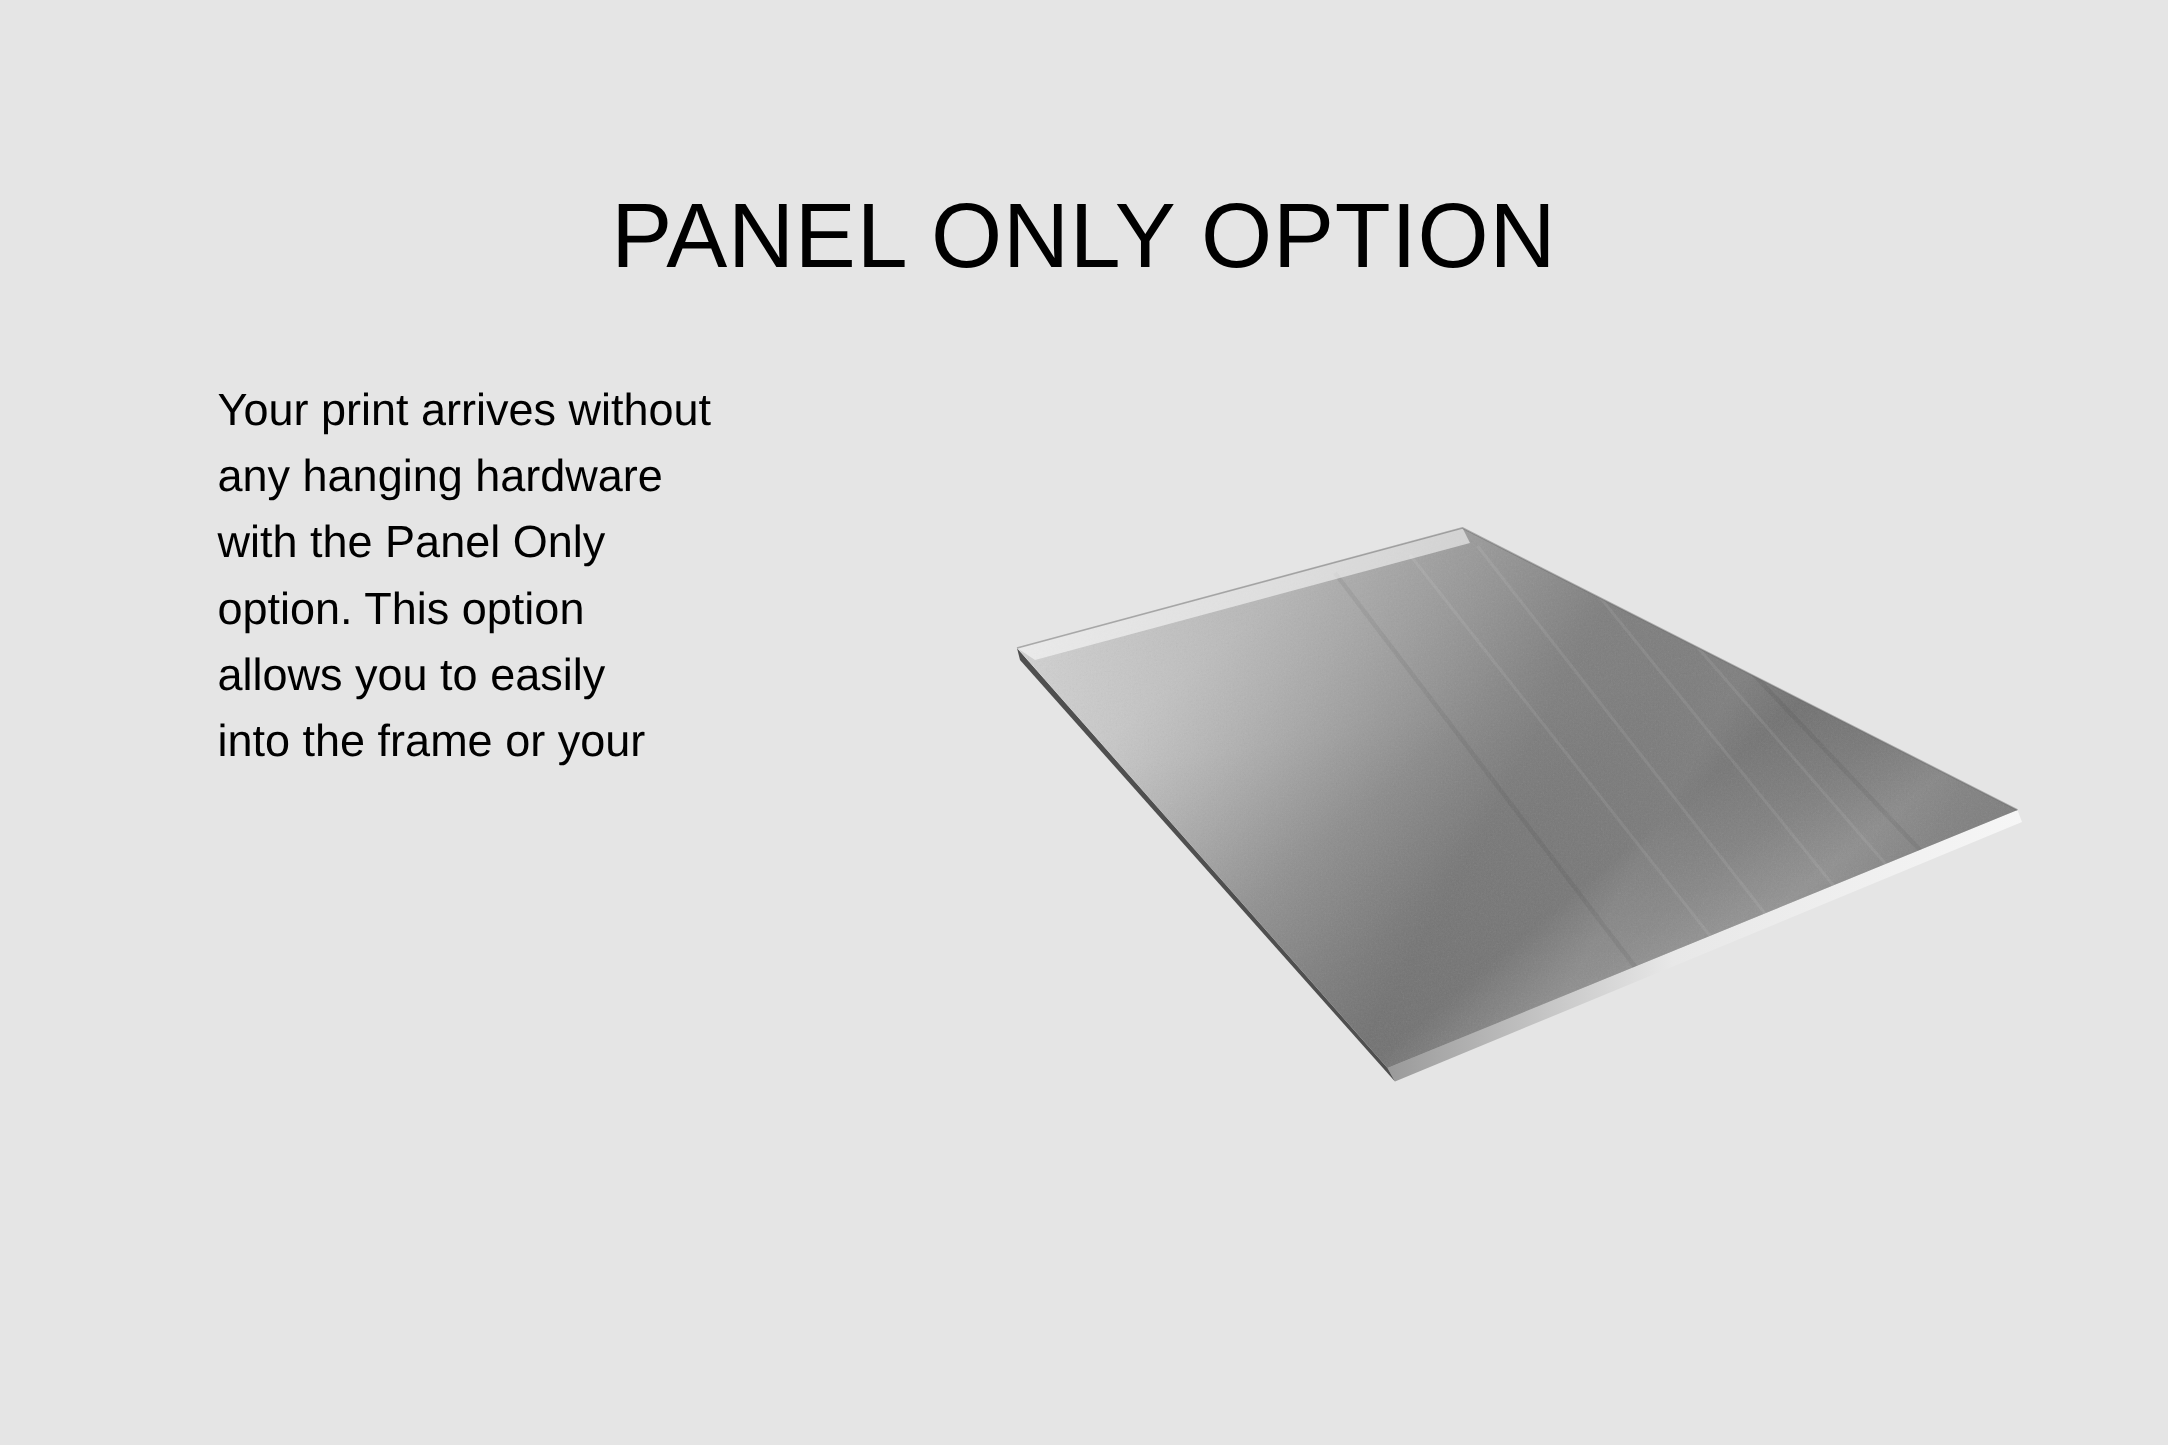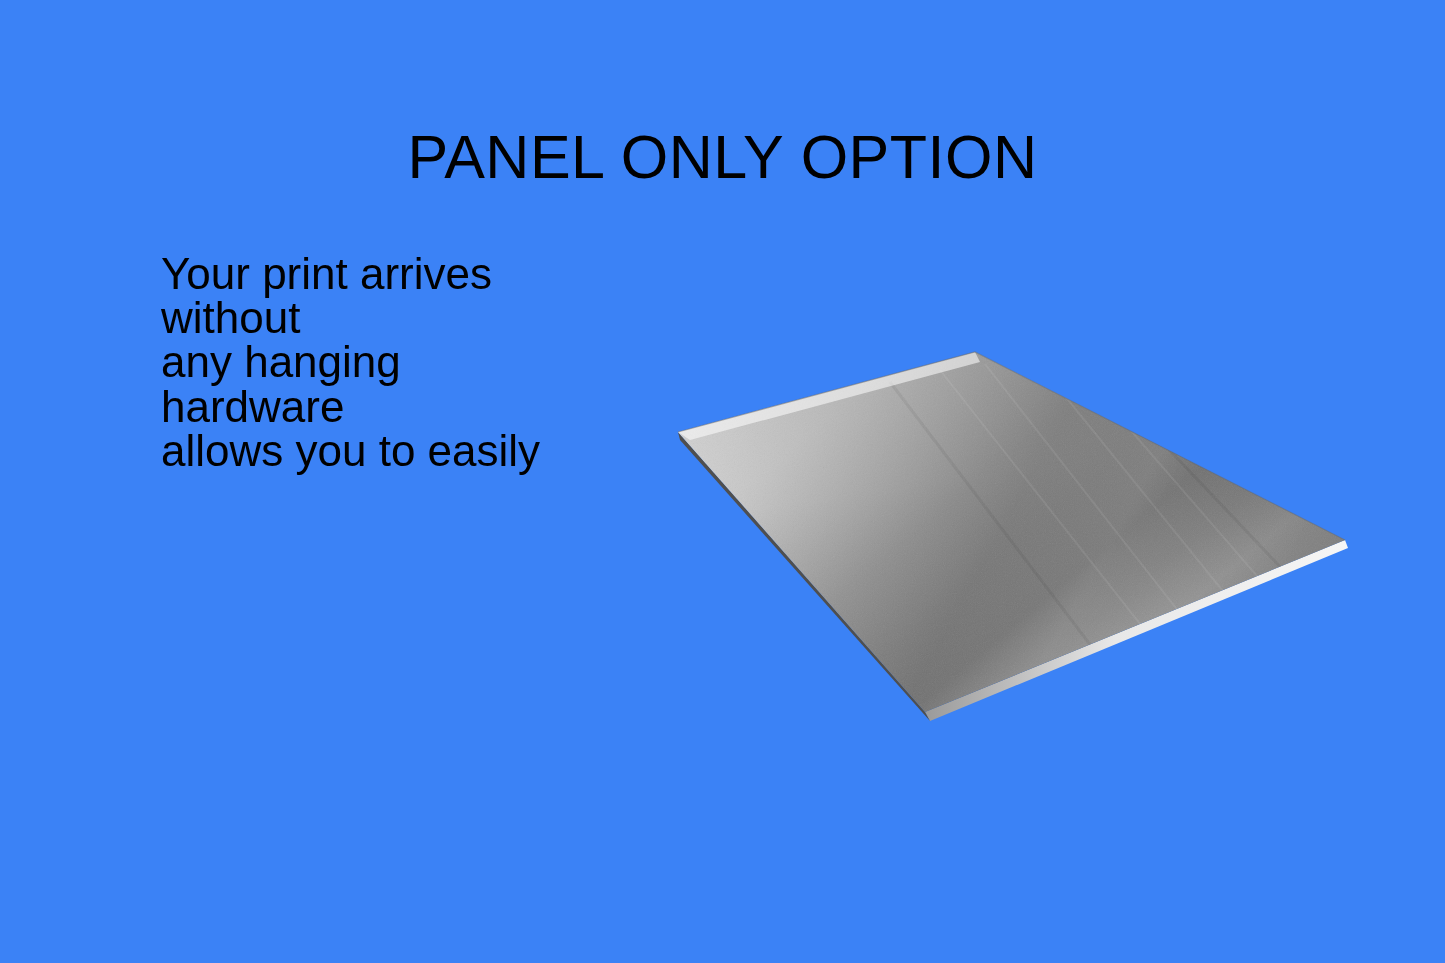--- a/index.html
+++ b/index.html
@@ -10,21 +10,21 @@
   }
   body {
     font-family: "Liberation Sans", sans-serif;
     -webkit-font-smoothing: antialiased;
   }
 
   #slide {
     position: relative;
     width: 1445px;
     height: 963px;
-    background: #3b82f6;
+    background: #e5e5e5;
     overflow: hidden;
   }
 
   
   #slide-title {
     position: absolute;
     left: 0;
     top: 80px;
     width: 1445px;
     text-align: center;
@@ -33,24 +33,24 @@
     line-height: 72px;
     font-weight: 400;
     letter-spacing: 0.5px;
     color: #000000;
     white-space: nowrap;
   }
 
   
   #body-text {
     position: absolute;
-    left: 161px;
+    left: 145px;
     top: 252px;
     width: 430px;
-    font-size: 44px;
+    font-size: 30px;
     line-height: 44.2px;
     font-weight: 400;
     color: #000000;
     text-align: left;
   }
 
   
   #panel-figure {
     position: absolute;
     left: 640px;
@@ -67,21 +67,24 @@
 </head>
 <body>
 
 <div id="slide">
 
   <h1 id="slide-title">PANEL ONLY OPTION</h1>
 
   <div id="body-text">
     <div>Your print arrives without</div>
     <div>any hanging hardware</div>
+    <div>with the Panel Only</div>
+    <div>option. This option</div>
     <div>allows you to easily</div>
+    <div>into the frame or your</div>
   </div>
 
   <div id="panel-figure">
 
     <svg viewBox="0 0 730 400" xmlns="http://www.w3.org/2000/svg">
       <defs>
 
         <linearGradient id="sheen" x1="0" y1="0.18" x2="1" y2="0.82">
           <stop offset="0.00" stop-color="#fbfbfb"></stop>
           <stop offset="0.06" stop-color="#ededed"></stop>

